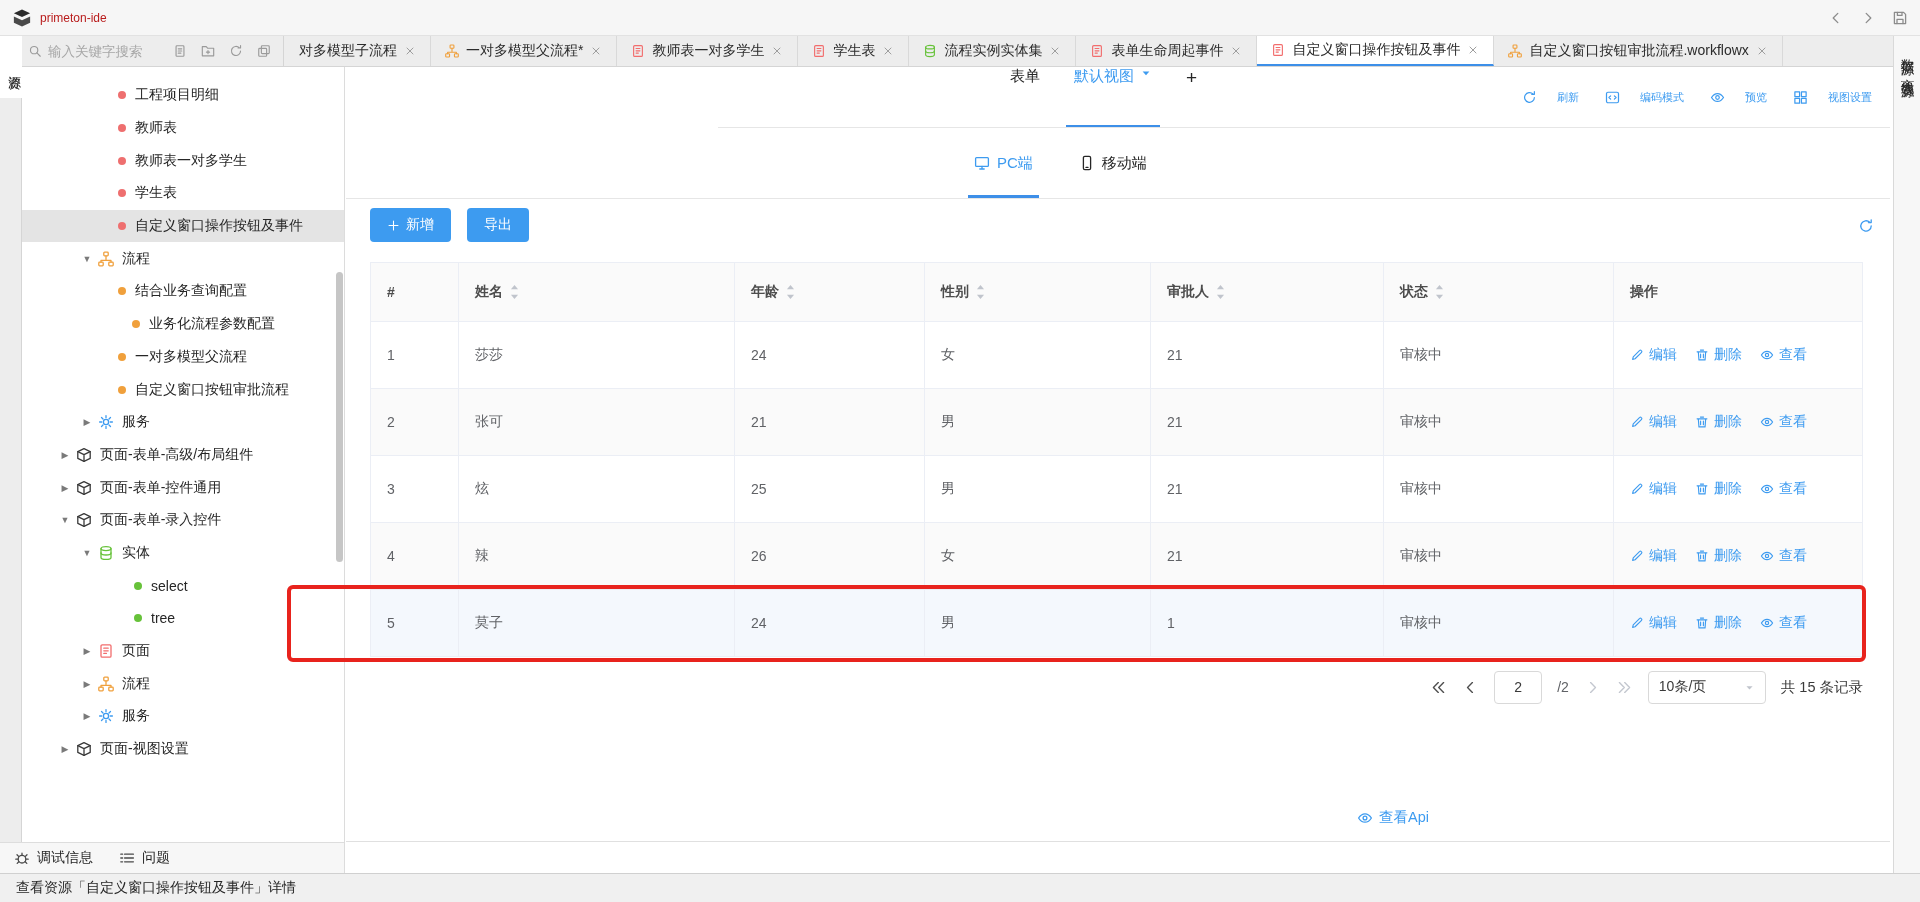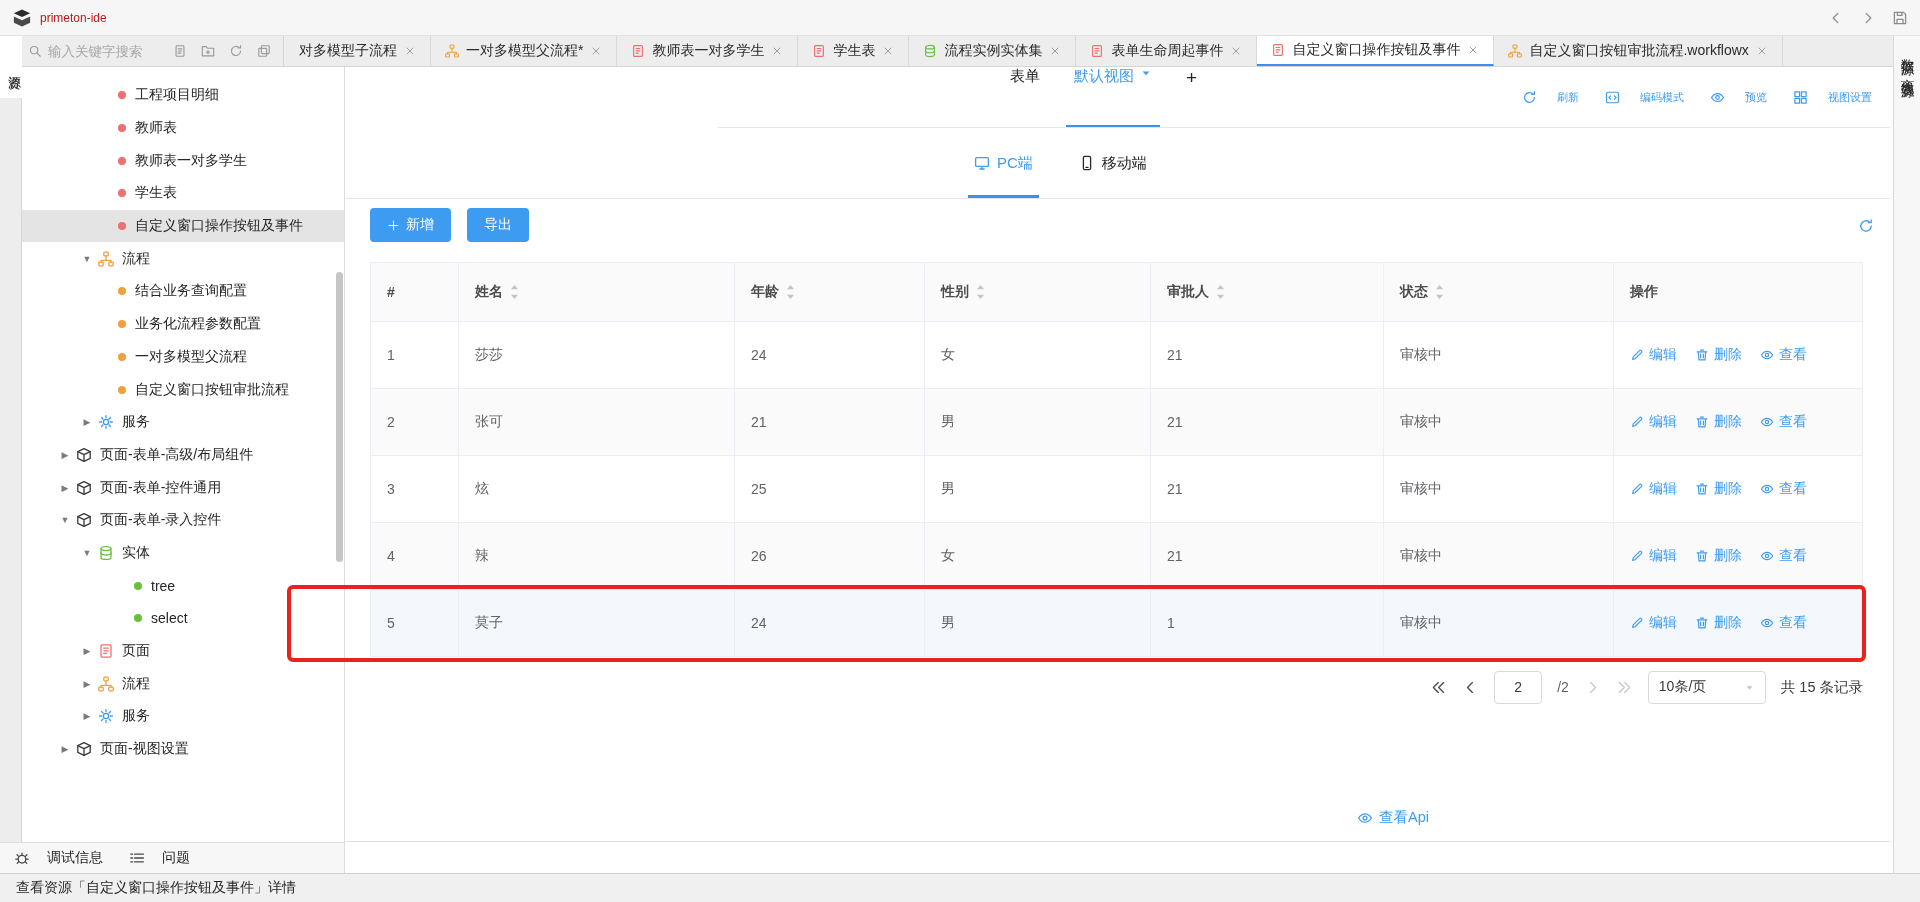--- a/index.html
+++ b/index.html
@@ -56,21 +56,21 @@
   .ti { height:32.7px; display:flex; align-items:center; font-size:14px; color:#262626; white-space:nowrap; }
   .ti.selected { background:#e4e4e4; }
   .ti .arrow { width:14px; font-size:9px; color:#7a7a7a; flex:none; text-align:center; margin-right:4px; }
   .ti .ic { font-size:16px; margin-right:8px; flex:none; }
   .ti .dot { width:8px; height:8px; border-radius:50%; flex:none; margin-right:9px; }
   .sb-scrollbar { position:absolute; right:1px; top:205px; width:7px; height:290px; background:#c6c6c6; border-radius:4px; }
 
   
   .bottombar { position:absolute; left:0; top:842px; width:345px; height:31px; background:#f7f7f7;
     border-top:1px solid #ddd; border-right:1px solid #dcdcdc; display:flex; align-items:center; gap:26px; padding-left:14px; }
-  .bb-item { display:flex; align-items:center; gap:17px; font-size:14px; color:#262626; }
+  .bb-item { display:flex; align-items:center; gap:7px; font-size:14px; color:#262626; }
   .bb-item .ic { font-size:16px; color:#4a4a4a; }
   .statusbar { position:absolute; left:0; top:873px; width:1920px; height:29px; background:#f0f0f0;
     border-top:1px solid #d0d0d0; display:flex; align-items:center; padding-left:16px; font-size:14px; color:#262626; }
 
   
   .main { position:absolute; left:346px; top:67px; width:1544px; height:775px; background:#fff; border-bottom:1px solid #e0e0e0; }
   .view-toolbar { position:relative; height:61px; }
   .vt-line { position:absolute; left:372px; right:0; bottom:0; height:1px; background:#e6e6e6; }
   .vt-center { position:absolute; left:664px; top:0; height:100%; display:flex; align-items:center; gap:34px; }
   .vt-item { position:relative; height:100%; display:flex; align-items:flex-start; gap:6px; font-size:15px; color:#262626; }
@@ -349,21 +349,21 @@
               <rect x="10.8" y="11.2" width="4.4" height="3.6" rx="0.8"></rect>
               <path d="M8 4.8v3.4M3 11.2V9.4h10v1.8"></path>
             </svg>
           </span>
           <span class="ti-label">流程</span>
         </div>
         <div class="ti" style="padding-left: 96px;">
           <span class="dot" style="background:#f0a03c"></span>
           <span class="ti-label">结合业务查询配置</span>
         </div>
-        <div class="ti" style="padding-left: 96px;">
+        <div class="ti" style="padding-left: 96px; margin-left: 14px;">
           <span class="dot" style="background:#f0a03c"></span>
           <span class="ti-label">业务化流程参数配置</span>
         </div>
         <div class="ti" style="padding-left: 96px;">
           <span class="dot" style="background:#f0a03c"></span>
           <span class="ti-label">一对多模型父流程</span>
         </div>
         <div class="ti" style="padding-left: 96px;">
           <span class="dot" style="background:#f0a03c"></span>
           <span class="ti-label">自定义窗口按钮审批流程</span>
@@ -414,25 +414,25 @@
             <svg viewBox="0 0 16 16" fill="none" stroke="currentColor" stroke-width="1.3" stroke-linecap="round" stroke-linejoin="round">
               <ellipse cx="8" cy="3.6" rx="5" ry="2"></ellipse>
               <path d="M3 3.6v8.8c0 1.1 2.2 2 5 2s5-.9 5-2V3.6"></path>
               <path d="M3 8c0 1.1 2.2 2 5 2s5-.9 5-2"></path>
             </svg>
           </span>
           <span class="ti-label">实体</span>
         </div>
         <div class="ti" style="padding-left: 112px;">
           <span class="dot" style="background:#67c23a"></span>
-          <span class="ti-label">tree</span>
+          <span class="ti-label">select</span>
         </div>
         <div class="ti" style="padding-left: 112px;">
           <span class="dot" style="background:#67c23a"></span>
-          <span class="ti-label">select</span>
+          <span class="ti-label">tree</span>
         </div>
         <div class="ti" style="padding-left: 58px;">
           <span class="arrow">▶</span>
           <span class="ic ic-form">
             <svg viewBox="0 0 16 16" fill="none" stroke="currentColor" stroke-width="1.3" stroke-linecap="round" stroke-linejoin="round">
               <rect x="3" y="1.8" width="10" height="12.4" rx="1.2"></rect>
               <path d="M5.8 5.2h4.4M5.8 7.8h4.4M5.8 10.4h2.6"></path>
             </svg>
           </span>
           <span class="ti-label">页面</span>

